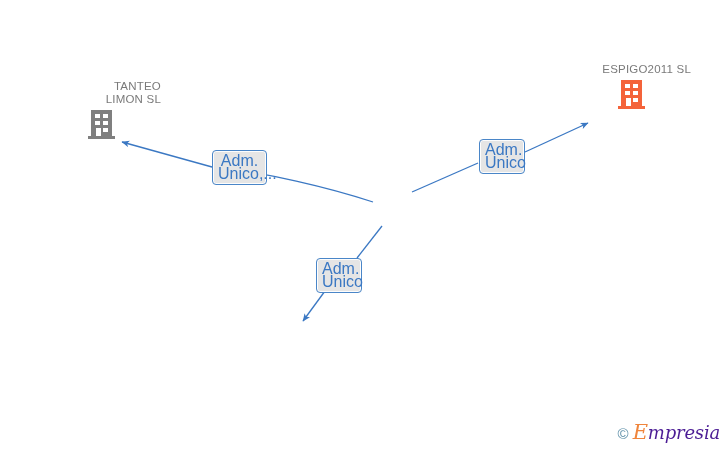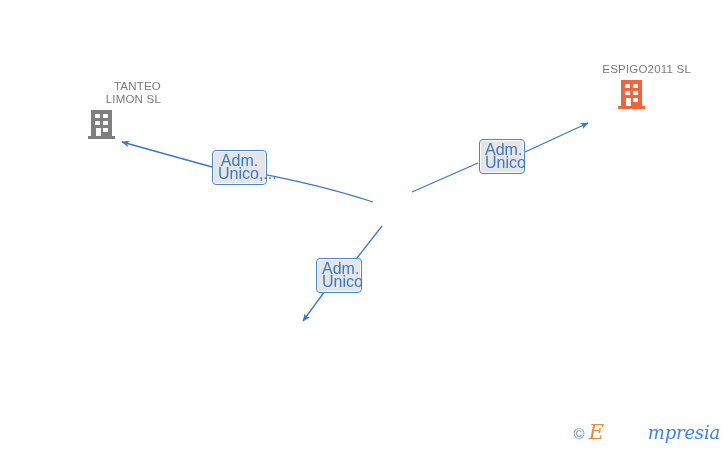--- a/index.html
+++ b/index.html
@@ -142,21 +142,21 @@
     font-size: 15px;
     color: #5d8fa8;
   }
   #watermark .brand {
     font-family: "DejaVu Serif", serif;
     font-style: italic;
     font-size: 18px;
     letter-spacing: -0.2px;
   }
   #watermark .brand .cap { color: #f0853c; font-size: 21px; }
-  #watermark .brand .rest { color: #3b82f6; margin-left: 44px; }
+  #watermark .brand .rest { color: #4c1d95; }
 </style>
 </head>
 <body>
 
 <div id="canvas">
 
   <svg id="edge-layer" viewBox="0 0 728 450" xmlns="http://www.w3.org/2000/svg">
     <defs>
       <marker id="arrowhead" markerWidth="7" markerHeight="7" refX="5.6" refY="2.6" orient="auto" markerUnits="strokeWidth">
         <path d="M0,0 L6,2.6 L0,5.2 L1.6,2.6 Z" fill="#3b78c3"></path>

